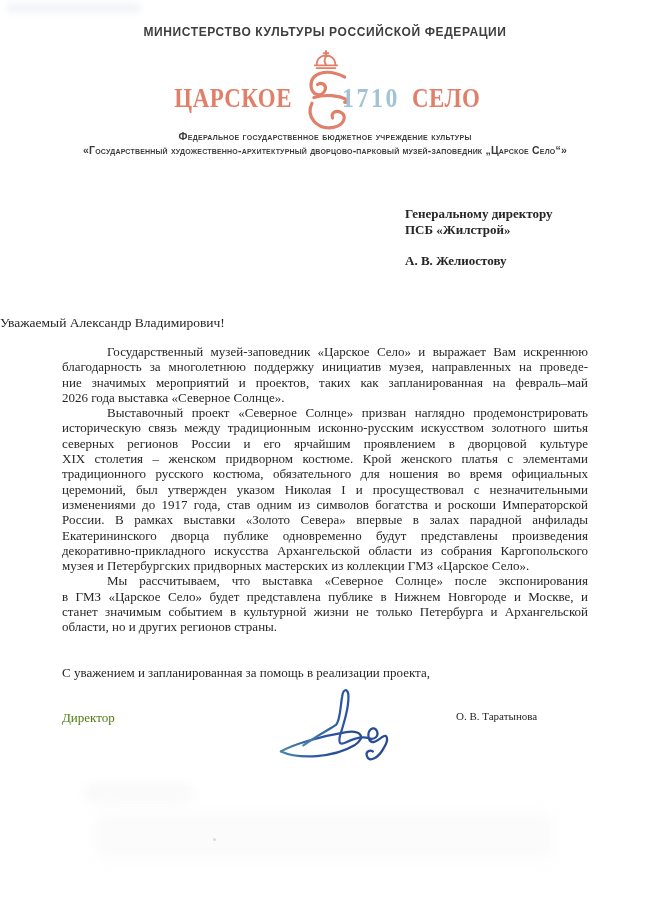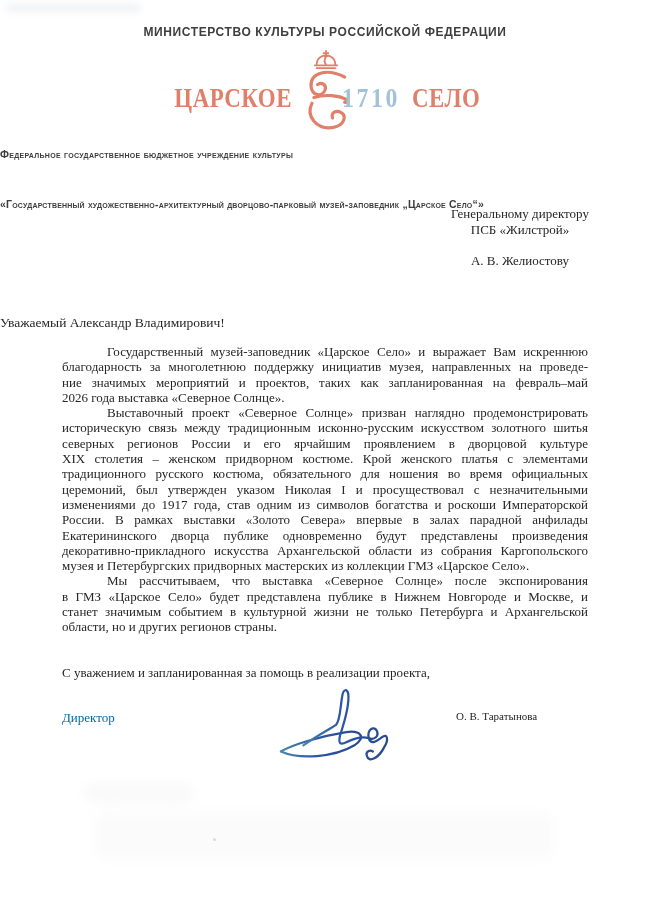--- a/index.html
+++ b/index.html
@@ -55,36 +55,38 @@
     letter-spacing: 3px;
     color: #a2c3d7;
     transform: scaleX(0.88);
     white-space: nowrap;
   }
   .monogram { width: 56px; height: 86px; margin: -14px -6px 0 -4px; flex: 0 0 auto; }
   .logo-year { margin-left: -10px; margin-right: 2px; }
 
   
   .institution {
-    position: absolute; top: 148px; left: 0; width: 650px;
+    position: absolute; top: 130px; left: 0; width: 650px;
+    text-align: center;
     font-family: "Liberation Sans", sans-serif;
     font-weight: bold;
     font-variant: small-caps;
     color: #3c3c3c;
     line-height: 13.5px;
   }
   .inst-line1 { font-size: 10.5px; letter-spacing: 0.3px; }
-  .inst-line2 { font-size: 10.5px; letter-spacing: 0.2px; margin-top: 36px; }
+  .inst-line2 { font-size: 10.5px; letter-spacing: 0.2px; }
 
   
   .recipient {
     position: absolute; top: 206px; left: 405px; width: 230px;
-    text-align: center;
+    text-align: left;
     font-size: 13px; line-height: 15.5px;
     color: #262626;
+    font-weight: bold;
   }
   .recipient .gap { height: 16px; }
 
   
   .salutation {
     position: absolute; top: 315px; left: 0; width: 650px;
     text-align: left;
     font-size: 13.5px;
     color: #262626;
   }
@@ -100,21 +102,21 @@
   .bline.last { text-align-last: auto; }
 
   
   .closing {
     position: absolute; top: 665px; left: 62px; width: 526px;
     font-size: 13px;
     color: #262626;
   }
 
   
-  .sig-title { position: absolute; top: 710px; left: 62px; font-size: 13px; color: #0369a1; }
+  .sig-title { position: absolute; top: 710px; left: 62px; font-size: 13px; color: #4d7c0f; }
   .sig-name  { position: absolute; top: 710px; left: 456px; font-size: 11px; color: #262626; }
   .sig-svg   { position: absolute; top: 684px; left: 272px; width: 124px; height: 92px; }
 </style>
 </head>
 <body>
 
 <div class="page">
 
   <div class="smudge smudge-1"></div>
   <div class="smudge smudge-2"></div>

